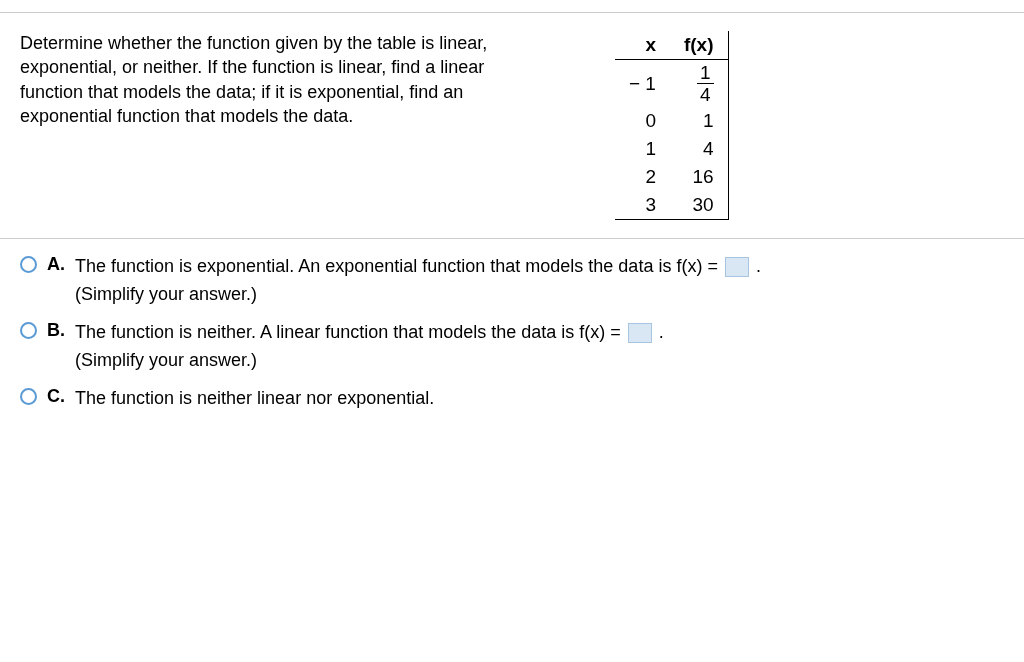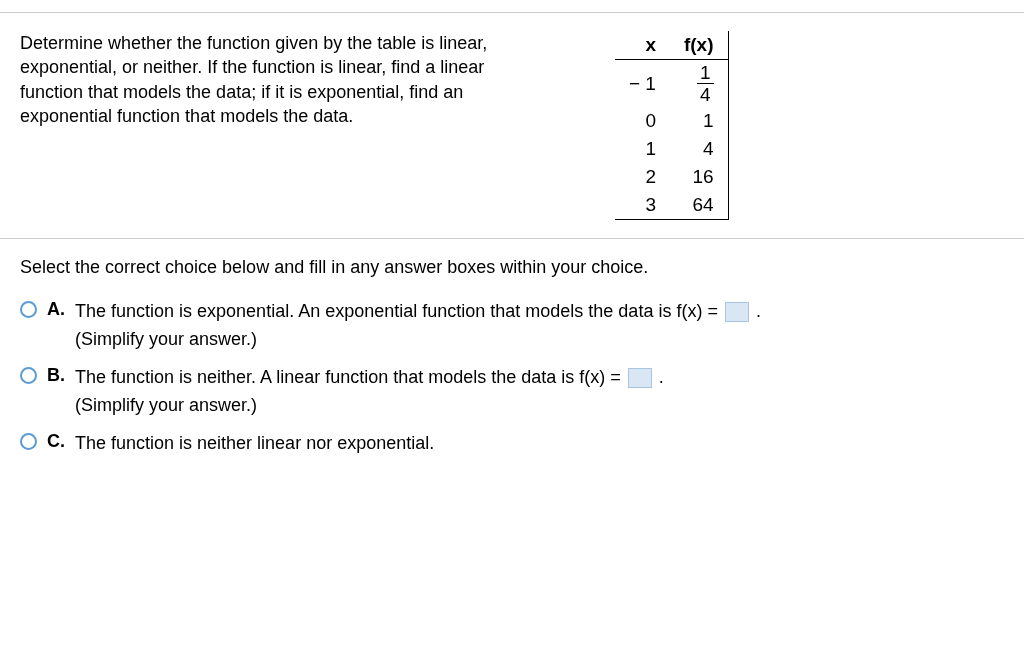--- a/index.html
+++ b/index.html
@@ -146,28 +146,27 @@
         <tr>
           <td>1</td>
           <td class="col-fx">4</td>
         </tr>
         <tr>
           <td>2</td>
           <td class="col-fx">16</td>
         </tr>
         <tr>
           <td>3</td>
-          <td class="col-fx">64</td>
+          <td class="col-fx">30</td>
         </tr>
       </tbody>
         </table>
     </div>
   </div>
   <hr class="hr-mid">
-  <div class="instruction">Select the correct choice below and fill in any answer boxes within your choice.</div>
 
   <div class="choices">
 
     <div class="choice-row">
       <div class="radio"></div>
       <div class="choice-label">A.</div>
       <div class="choice-text">
         <span>The function is exponential. An exponential function that models the data is f(x) = </span><span class="answer-box"></span><span> .</span><br>
         <span>(Simplify your answer.)</span>
       </div>

